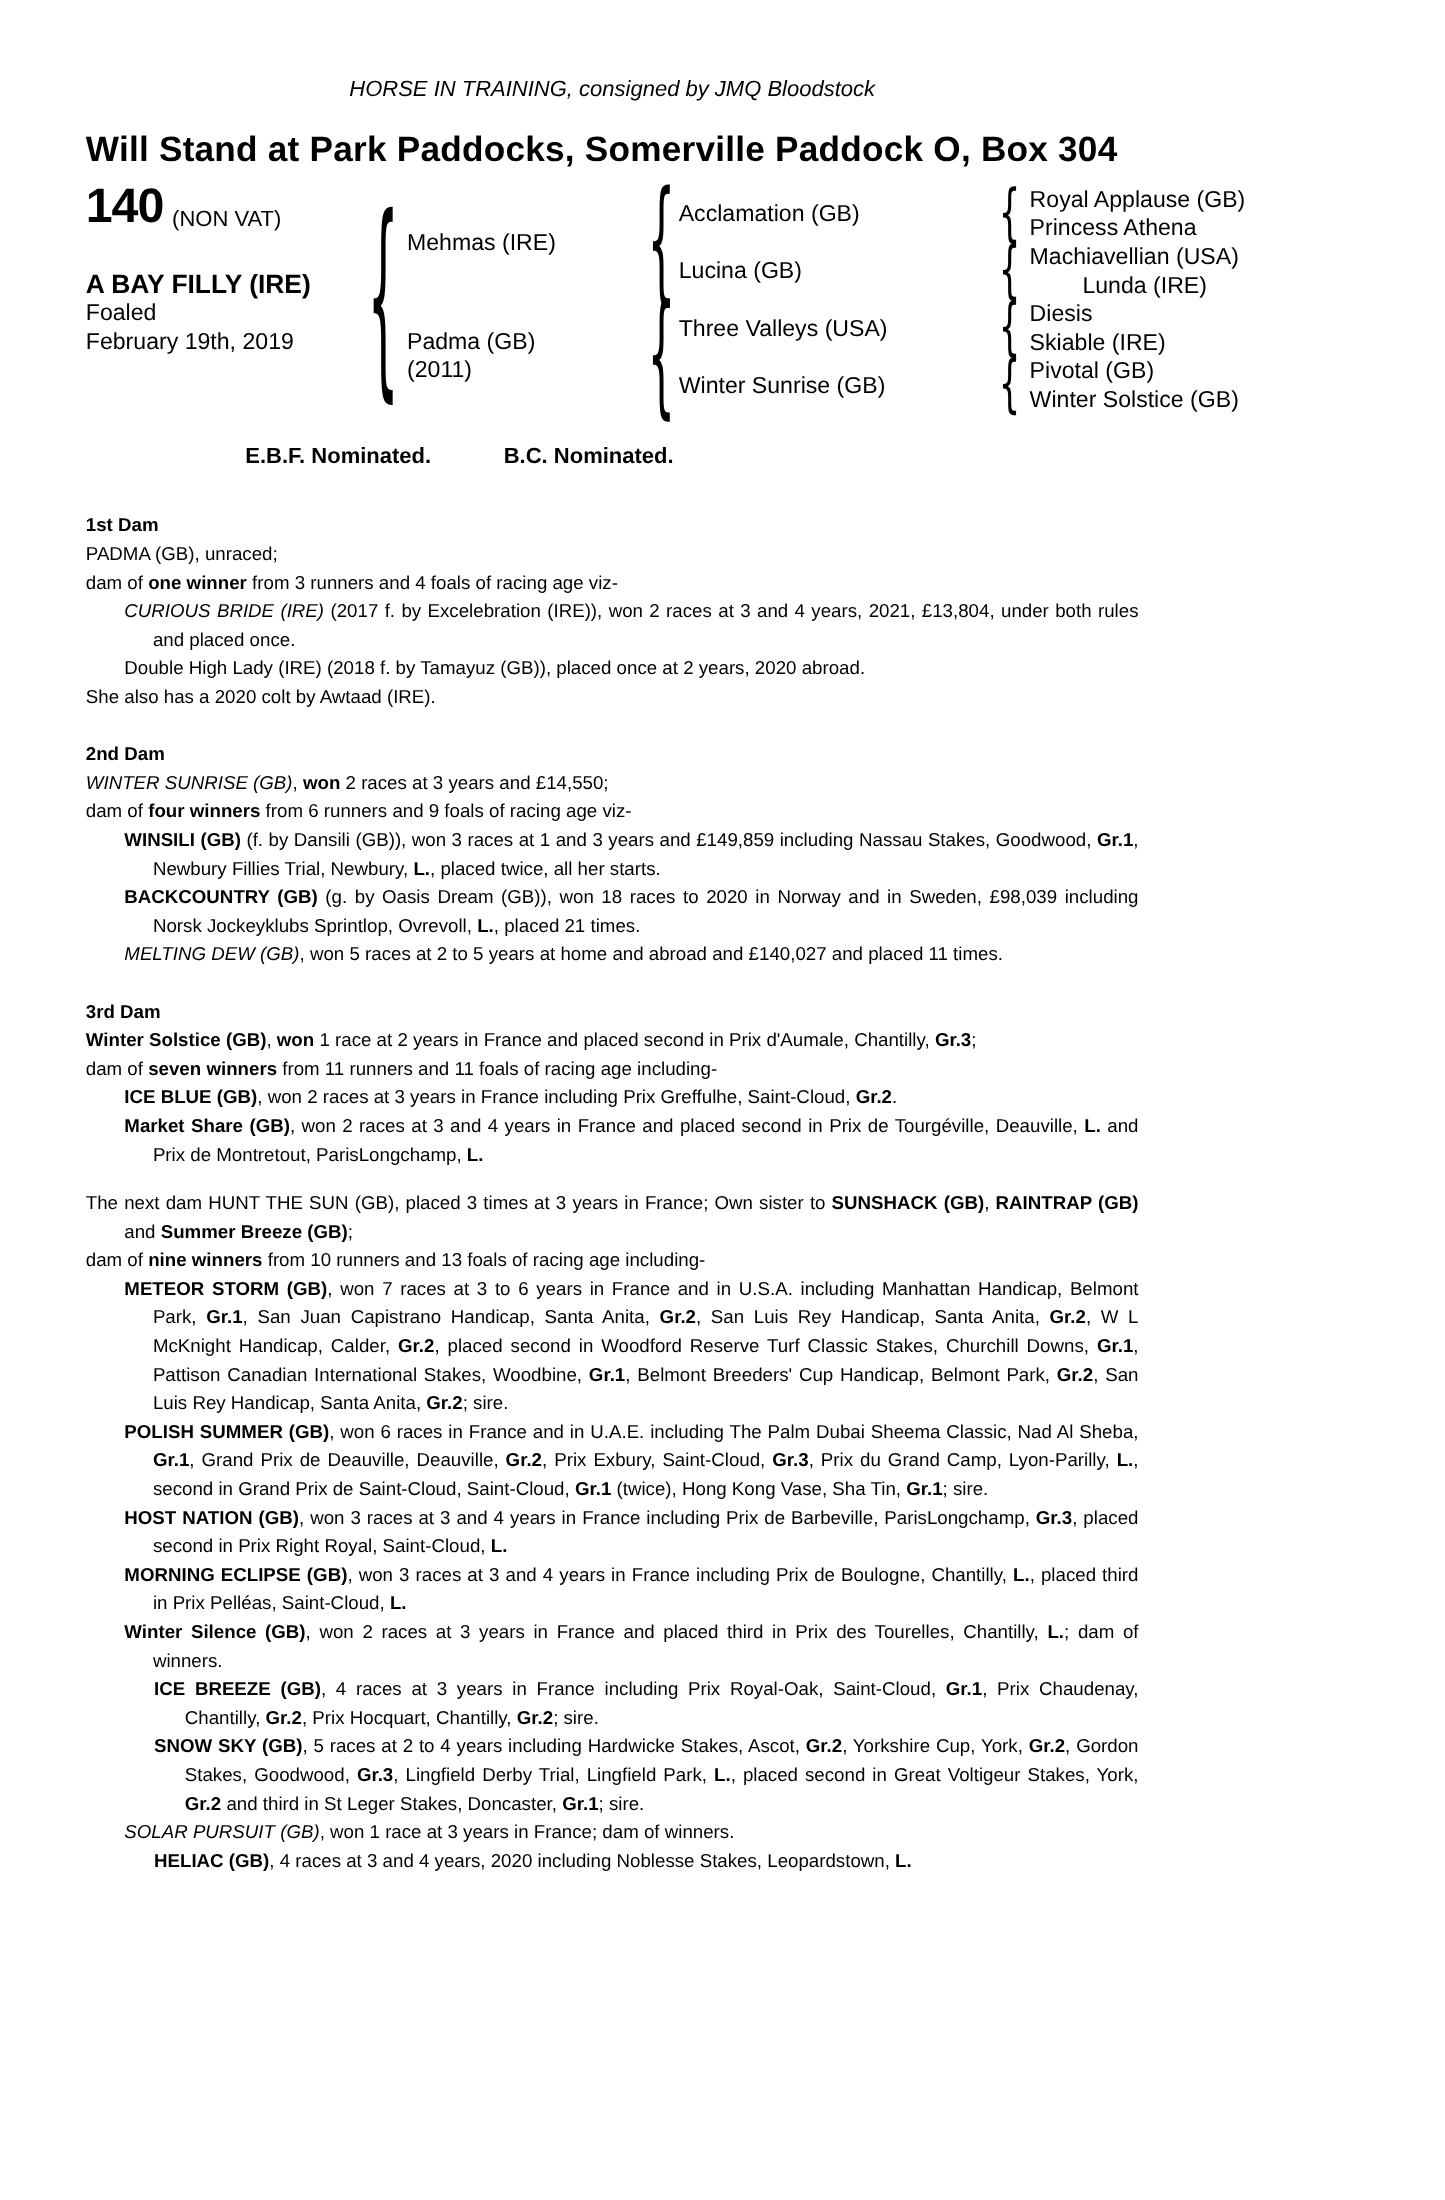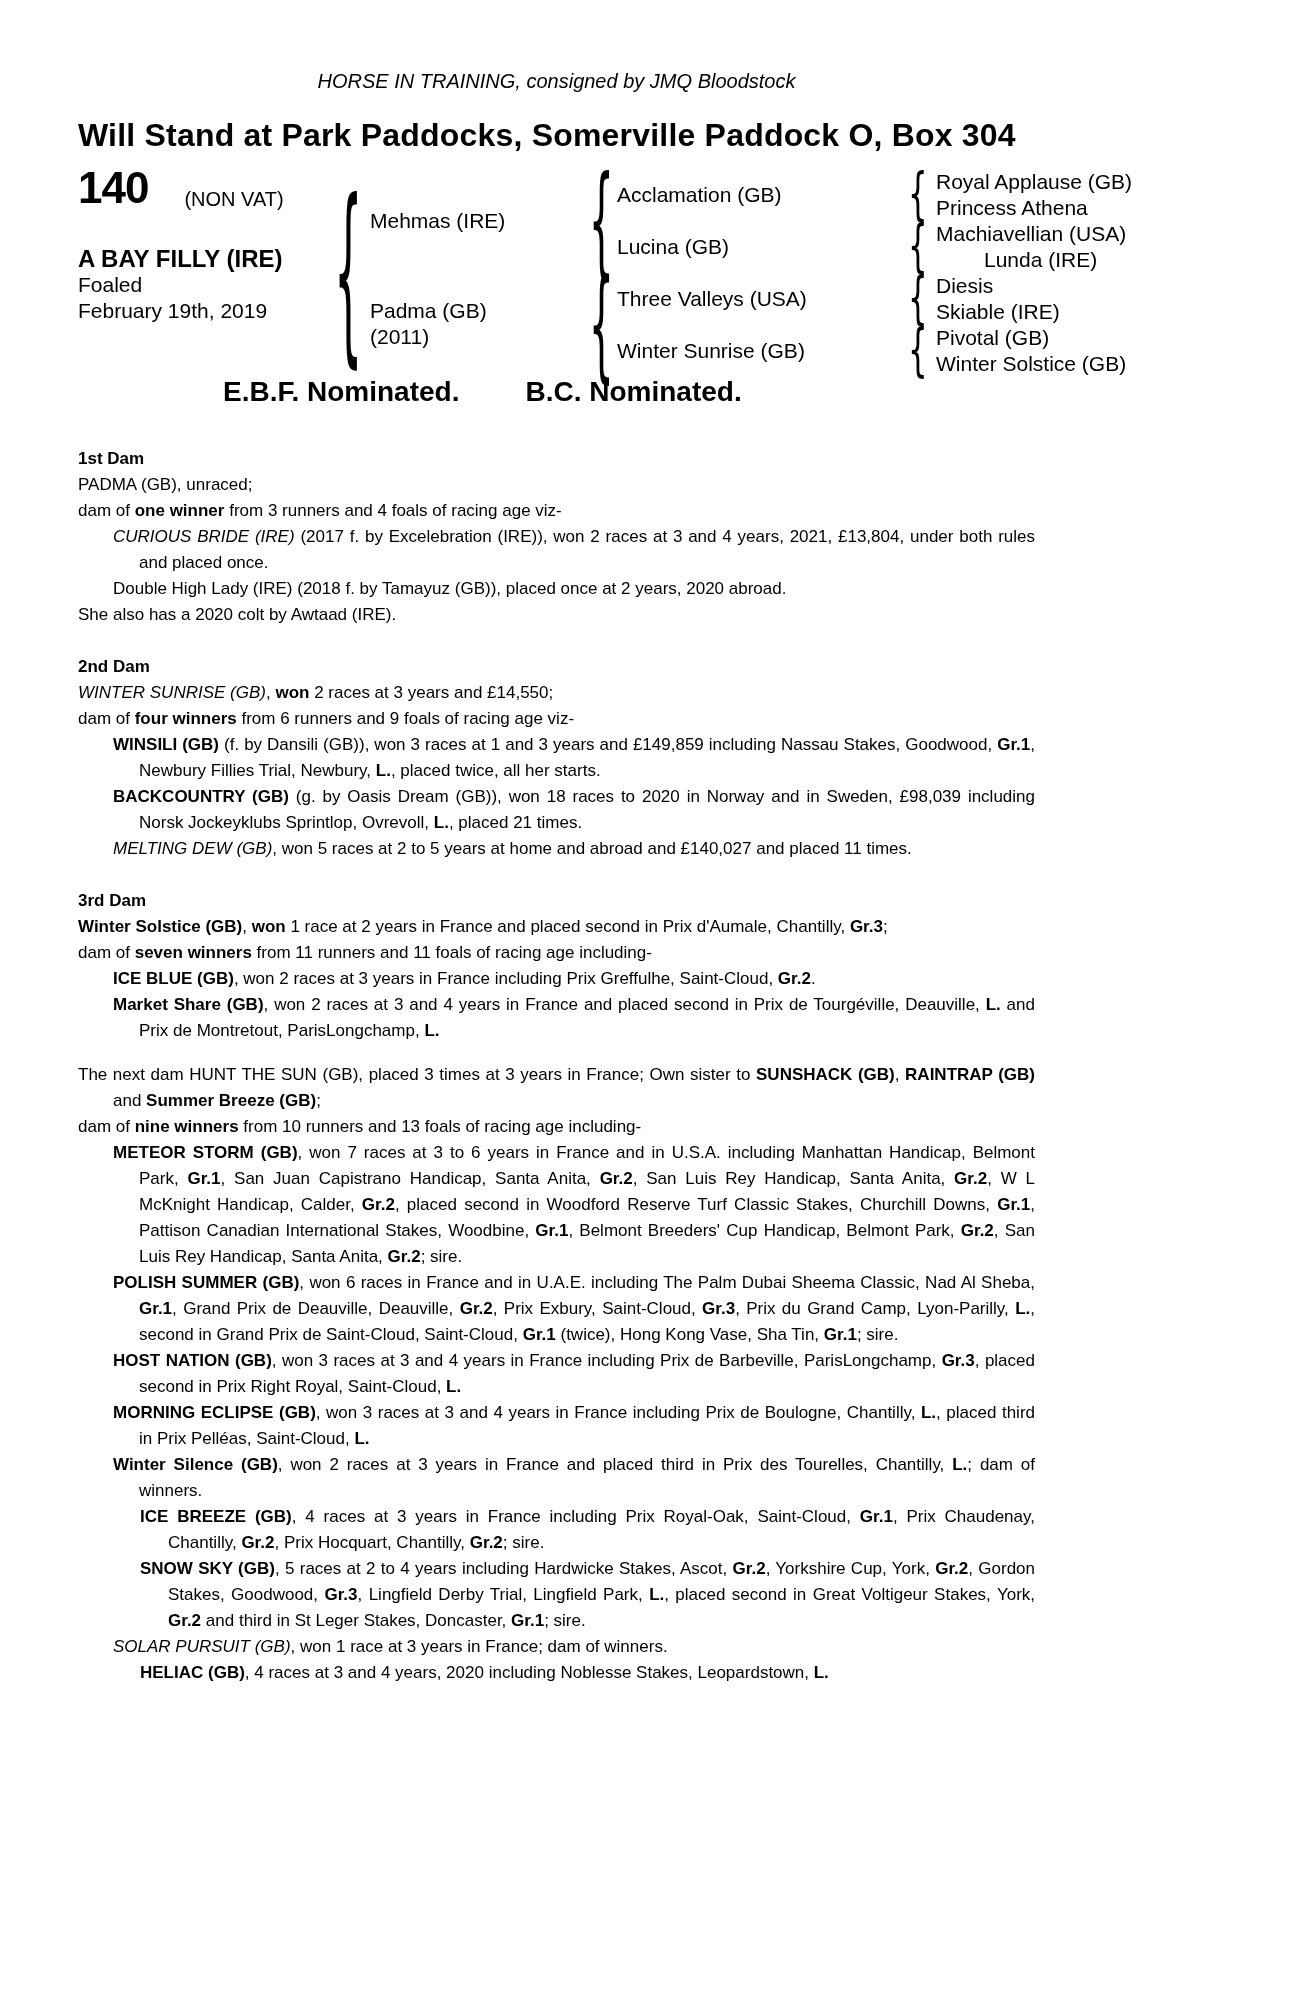--- a/index.html
+++ b/index.html
@@ -9,37 +9,37 @@
 
   .title { margin-top:70px; text-align:center; font-style:italic; font-size:20px; }
   .stand { margin-top:24px; font-weight:bold; font-size:32px; letter-spacing:0.2px; }
 
   
   .pedigree { margin-top:14px; display:grid;
               grid-template-columns:248px 44px 215px 32px 283px 36px 240px;
               grid-template-rows:repeat(8,26px);
               width:1098px; font-size:21px; line-height:25px; }
   .pcell { display:flex; align-items:center; }
-  .lotcell { align-items:flex-start;gap:28px; }
+  .lotcell { align-items:flex-start; }
   .lotnum { font-size:44px; font-weight:bold; line-height:40px; letter-spacing:-1px; }
   .vat { font-size:20px; margin-left:8px; align-self:center; margin-top:10px; }
   .horseblock { display:block; }
   .horsename { font-weight:bold; font-size:24px; line-height:26px; display:block; }
   .foaled { display:block; line-height:26px; }
   .padmawrap { display:block; line-height:26px; }
 
   .brace { display:flex; align-items:center; justify-content:center; line-height:0;
            font-family:"DejaVu Sans", sans-serif; font-weight:normal; }
   .brace > span { display:inline-block; transform-origin:50% 50%; }
   .brace-main > span { font-size:64px; transform:scale(0.70,3.05); }
   .brace-mid  > span { font-size:64px; transform:scale(0.62,1.90); }
   .brace-pair > span { font-size:56px; transform:scale(0.55,1.02); }
 
   
-  .noms { display:flex; font-weight:bold; font-size:28px; }
+  .noms { margin-top:28px; display:flex; font-weight:bold; font-size:20px; }
   .noms .ebf { margin-left:145px; }
   .noms .bc  { margin-left:66px; }
 
   
   .sections { margin-top:38px; font-size:17px; line-height:26px; }
   .section { margin-top:26px; }
   .section.tight { margin-top:18px; }
   .dam-heading { font-weight:bold; }
   .p { margin:0; text-align:justify; }
   .plain  { }

